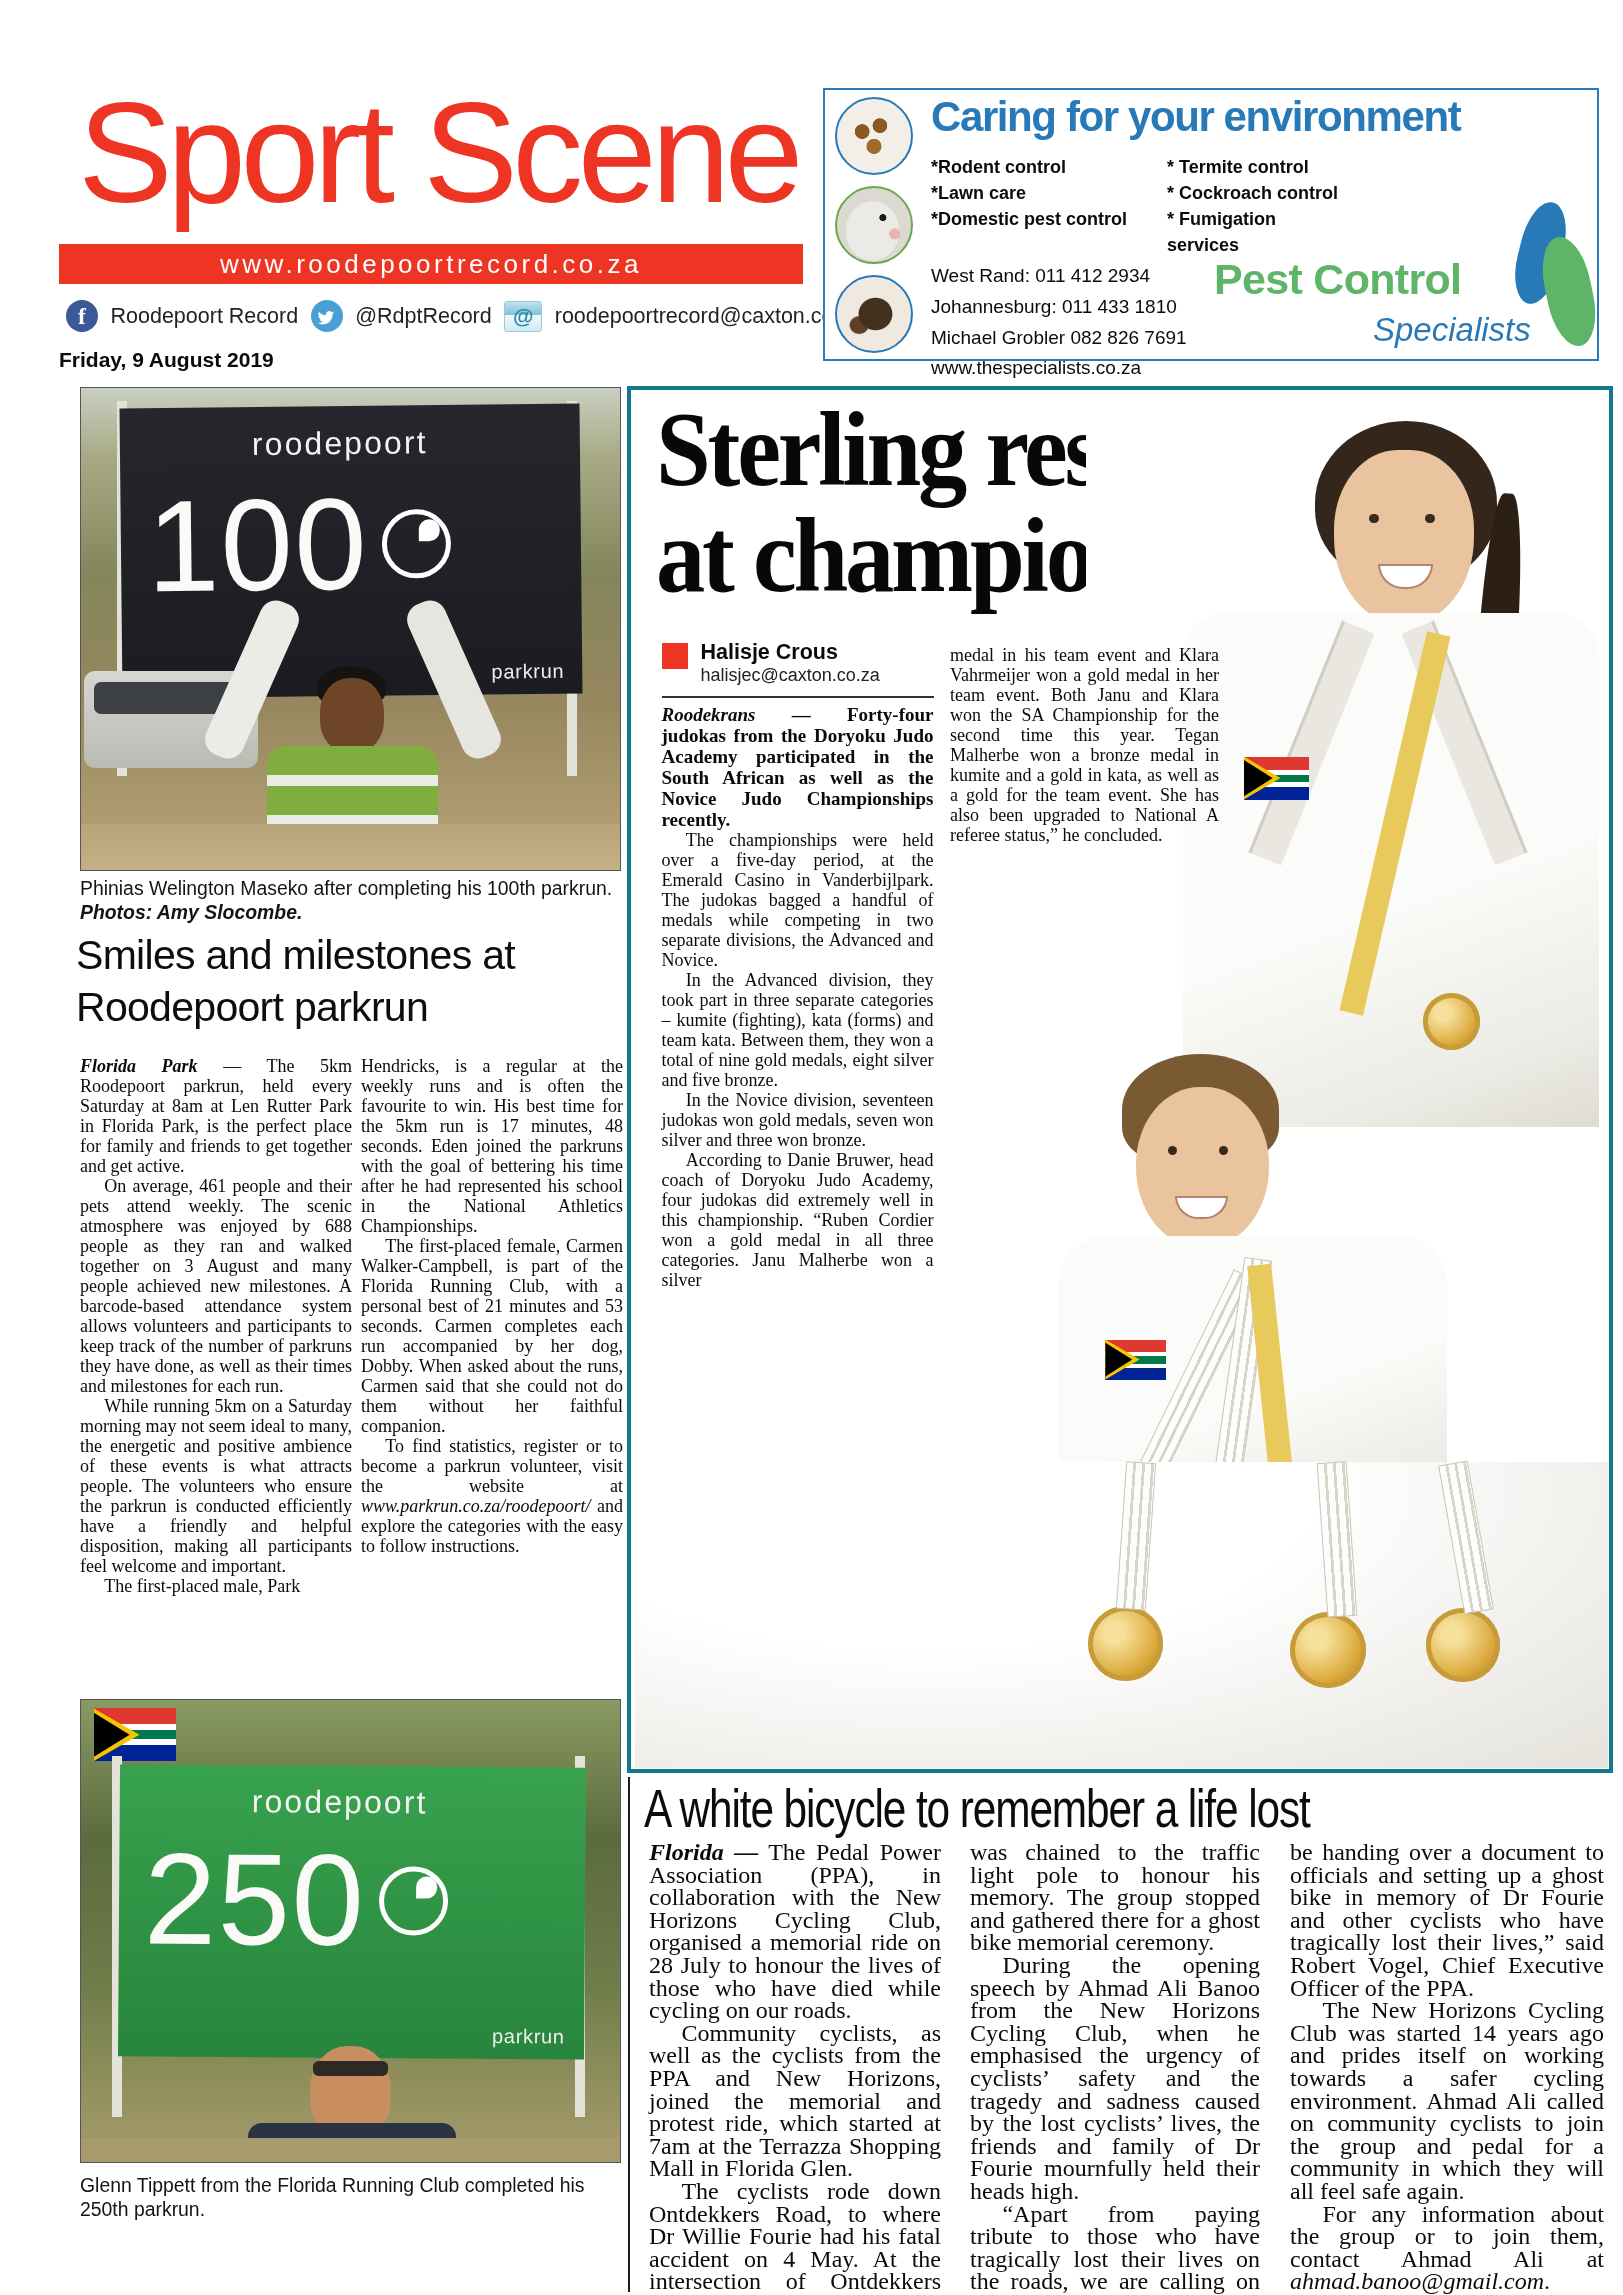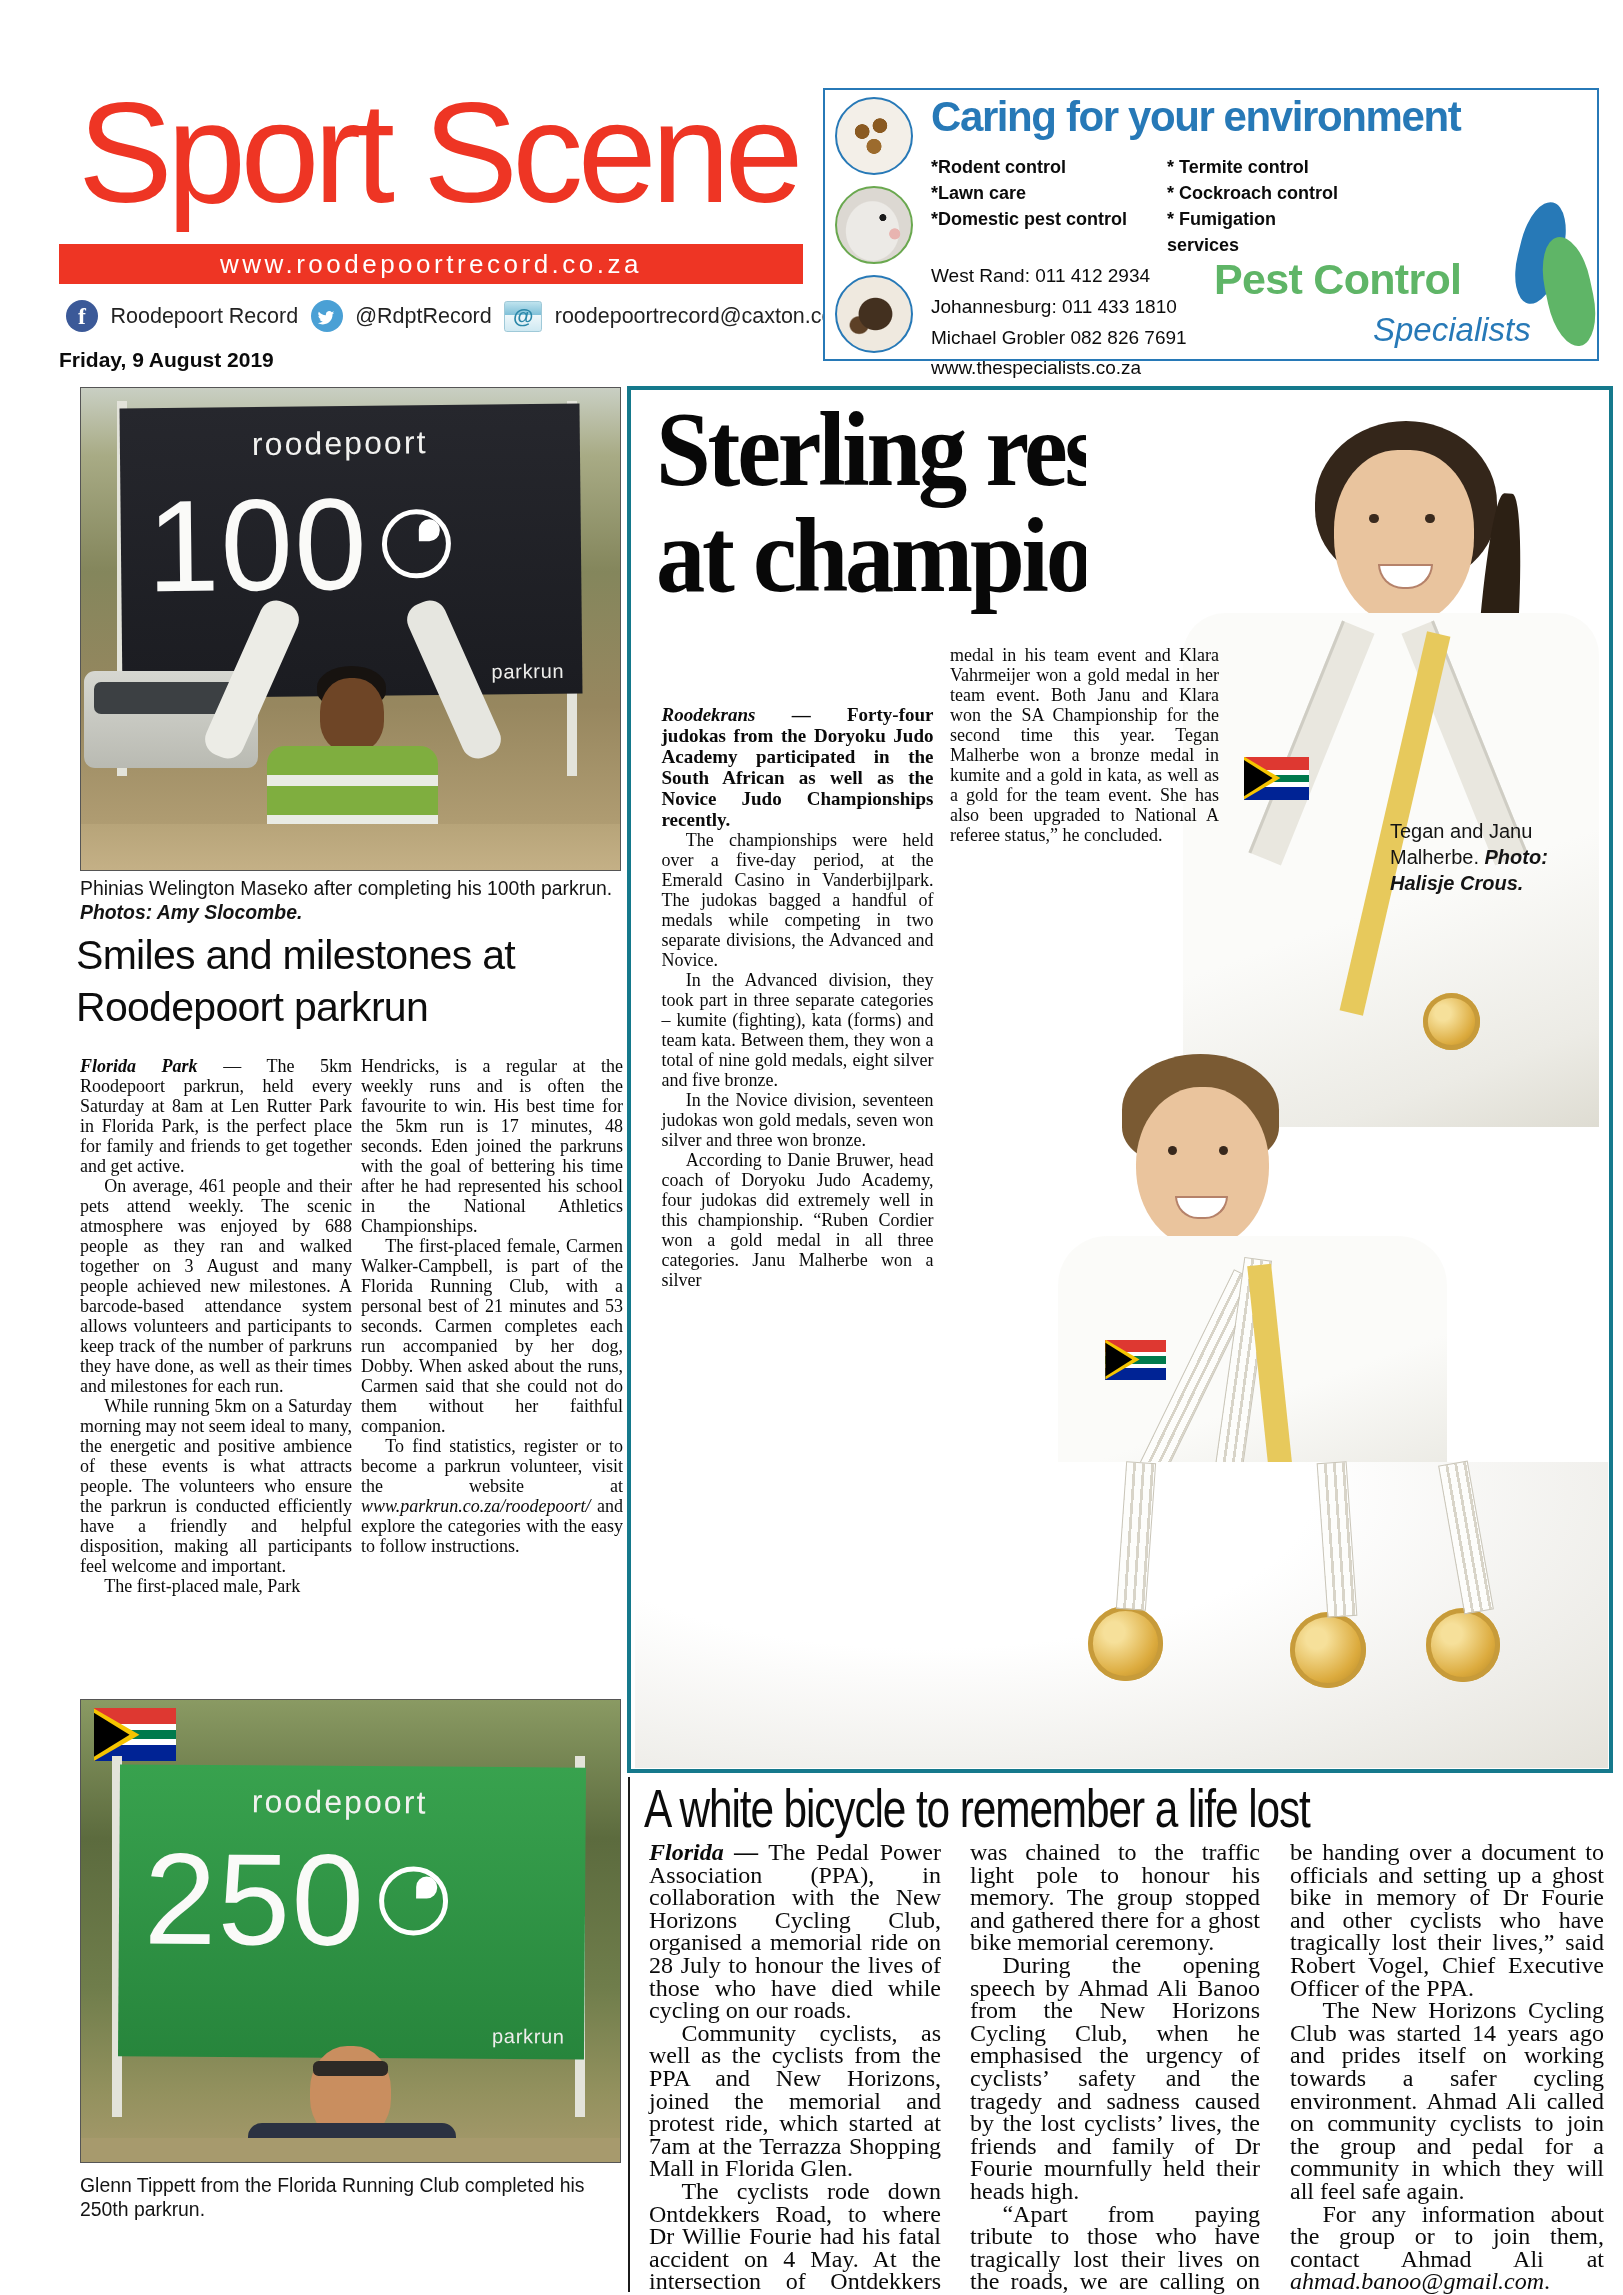--- a/index.html
+++ b/index.html
@@ -237,36 +237,39 @@
 
     <div id="judo-bottom">
       <div class="medal" style="left:453px;top:144px;width:75px;height:75px;"></div>
       <div class="medal" style="left:655px;top:150px;width:76px;height:76px;"></div>
       <div class="medal" style="left:791px;top:146px;width:74px;height:74px;"></div>
       <div class="lanyard" style="left:486px;top:0;width:28px;height:146px;transform:rotate(4deg);"></div>
       <div class="lanyard" style="left:687px;top:0;width:28px;height:153px;transform:rotate(-4deg);"></div>
       <div class="lanyard" style="left:816px;top:0;width:28px;height:149px;transform:rotate(-10deg);"></div>
     </div>
 
+    <div id="byline">
+      <div class="sq"></div>
+      <div class="nm">Halisje Crous</div>
+      <div class="em">halisjec@caxton.co.za</div>
+      <div class="rule"></div>
+    </div>
 
     <div class="bodycol a1" id="st-col1">
       <p class="st-intro"><span class="leadname">Roodekrans</span><span> — Forty-four judokas from the Doryoku Judo Academy participated in the South African as well as the Novice Judo Championships recently.</span></p>
       <p class="ind">The championships were held over a five-day period, at the Emerald Casino in Vanderbijlpark. The judokas bagged a handful of medals while competing in two separate divisions, the Advanced and Novice.</p>
       <p class="ind">In the Advanced division, they took part in three separate categories – kumite (fighting), kata (forms) and team kata. Between them, they won a total of nine gold medals, eight silver and five bronze.</p>
       <p class="ind">In the Novice division, seventeen judokas won gold medals, seven won silver and three won bronze.</p>
       <p class="ind">According to Danie Bruwer, head coach of Doryoku Judo Academy, four judokas did extremely well in this championship. “Ruben Cordier won a gold medal in all three categories. Janu Malherbe won a silver</p>
     </div>
     <div class="bodycol a1" id="st-col2">
       <p>medal in his team event and Klara Vahrmeijer won a gold medal in her team event. Both Janu and Klara won the SA Championship for the second time this year. Tegan Malherbe won a bronze medal in kumite and a gold in kata, as well as a gold for the team event. She has also been upgraded to National A referee status,” he concluded.</p>
     </div>
   </div>
 
-  <div class="abs" id="judo-caption">
-    <span>Tegan and Janu Malherbe. </span><span class="credit">Photo: Halisje Crous.</span>
-  </div>
 
   <div class="abs" id="a3-rule"></div>
   <div class="abs" id="headline3">A white bicycle to remember a life lost</div>
 
   <div class="abs bodycol a3 a3col" style="left:649px;width:292px;">
     <p><span class="leadname">Florida —</span><span> The Pedal Power Association (PPA), in collaboration with the New Horizons Cycling Club, organised a memorial ride on 28 July to honour the lives of those who have died while cycling on our roads.</span></p>
     <p class="ind">Community cyclists, as well as the cyclists from the PPA and New Horizons, joined the memorial and protest ride, which started at 7am at the Terrazza Shopping Mall in Florida Glen.</p>
     <p class="ind">The cyclists rode down Ontdekkers Road, to where Dr Willie Fourie had his fatal accident on 4 May. At the intersection of Ontdekkers and Mouton Roads, where the accident happened, a white bike</p>
   </div>
   <div class="abs bodycol a3 a3col" style="left:970px;width:290px;">

